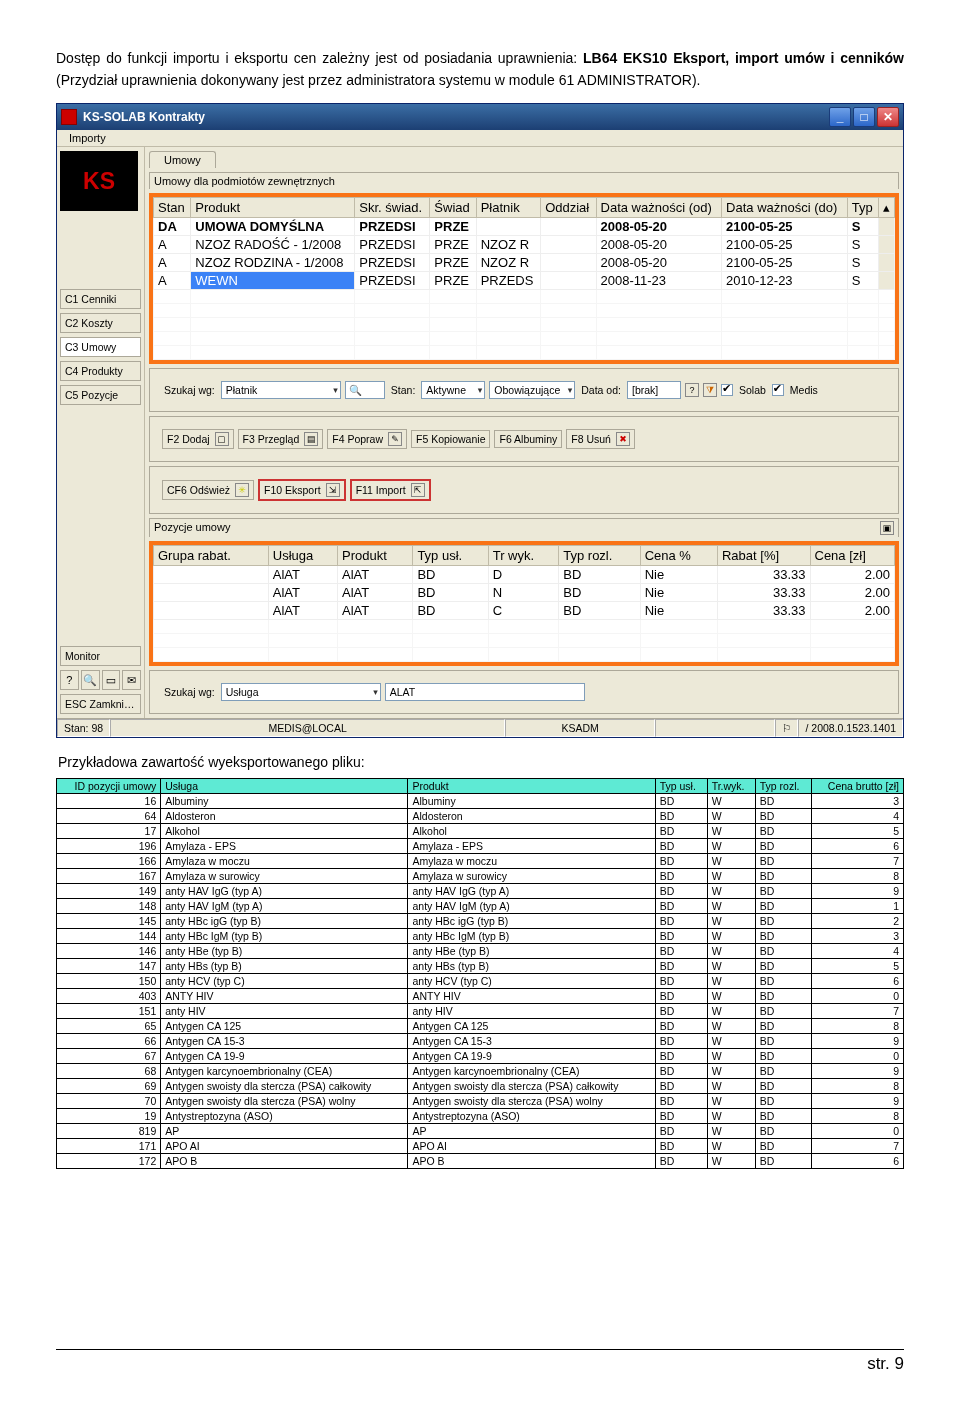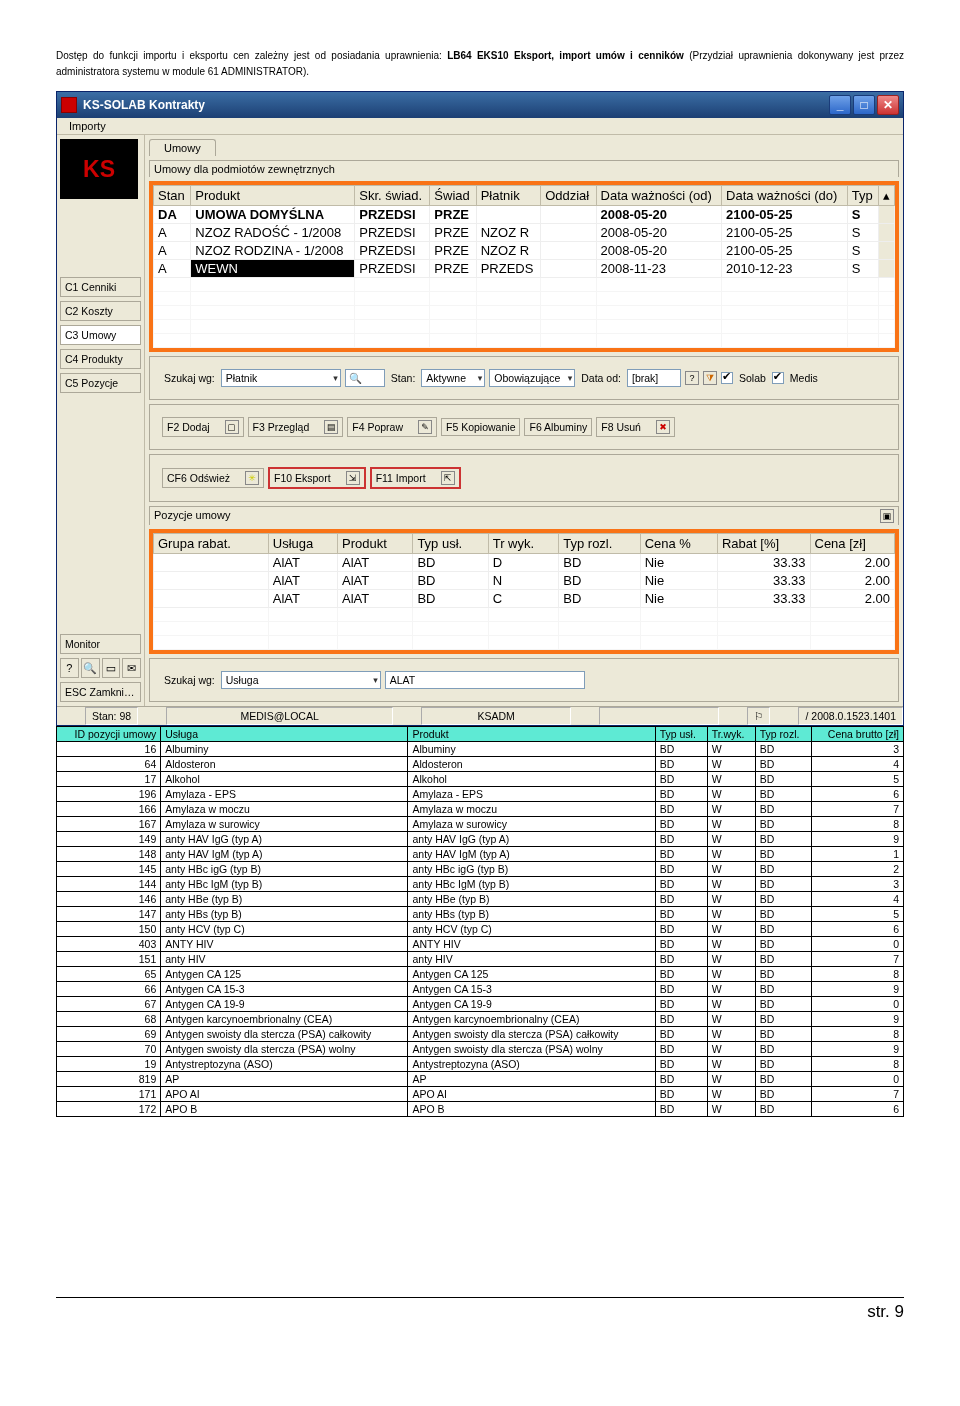--- a/index.html
+++ b/index.html
@@ -1,18 +1,18 @@
 <!DOCTYPE html>
 <html><head>
 <meta charset="utf-8">
 <style>
   * { box-sizing: border-box; margin: 0; padding: 0; }
   body { font-family: Arial, sans-serif; font-size: 12px; background: #fff; width: 960px; }
   .page { padding: 48px 56px 30px 56px; }
-  .intro { font-size: 10px; line-height: 1.55; text-align: justify; margin-bottom: 12px; }
+  .intro { font-size: 14px; line-height: 1.55; text-align: justify; margin-bottom: 12px; }
   .intro strong { font-weight: bold; }
 
   
   .app-window { border: 1px solid #0a246a; background: #ece9d8; }
   .titlebar { display: flex; align-items: center; height: 26px; background: linear-gradient(#3b6ea5,#1c3f73); color:#fff; padding:0 4px; }
   .titlebar .ks-ico { width:16px; height:16px; background:#c00; margin-right:6px; border:1px solid #800; }
   .titlebar .title { flex:1; font-weight:bold; font-size:12px; }
   .winbtns { display:flex; gap:2px; }
   .winbtn { width:22px; height:20px; background:linear-gradient(#6fa1e8,#2c67c9); border:1px solid #1a3c7a; color:#fff; display:flex; align-items:center; justify-content:center; font-size:12px; font-weight:bold; border-radius:2px; }
   .winbtn.close { background:linear-gradient(#e88,#c33); border-color:#922; }
@@ -32,37 +32,37 @@
   .main { flex:1; padding:4px; display:flex; flex-direction:column; gap:4px; }
   .tabrow { display:flex; }
   .tab { border:1px solid #aca899; border-bottom:none; background:#ece9d8; padding:2px 14px; font-size:11px; border-top-left-radius:3px; border-top-right-radius:3px; }
   .panel-title { background:#ece9d8; padding:2px 4px; font-size:11px; border:1px solid #aca899; border-bottom:none; }
 
   .grid { border:4px solid #f97316; background:#fff; font-size:13px; }
   .grid table { border-collapse:collapse; width:100%; }
   .grid th { background:#ece9d8; border:1px solid #c0bba8; padding:2px 4px; text-align:left; font-weight:normal; }
   .grid td { border:1px solid #eee; padding:1px 4px; white-space:nowrap; }
   .grid tr.hl { background:#fff; font-weight:bold; }
-  .grid tr.sel td.selcell { background:#000000; color:#fff; }
+  .grid tr.sel td.selcell { background:#3b82f6; color:#fff; }
   .grid .scrollcol { width:16px; background:#ece9d8; }
   .grid .empty td { height:14px; border-color:#f5f5f5; }
 
   .filterbar, .btnbar { display:flex; gap:4px; align-items:center; border:1px solid #aca899; padding:12px; background:#ece9d8; flex-wrap:nowrap; font-size:10.5px; }
   .filterbar .lbl { padding:0 2px; }
   .combo { border:1px solid #7f9db9; background:#fff; height:18px; display:flex; align-items:center; padding:0 14px 0 4px; position:relative; min-width:64px; }
   .combo::after { content:"▾"; position:absolute; right:2px; font-size:9px; color:#333; }
   .txtin { border:1px solid #7f9db9; background:#fff; height:18px; padding:0 4px; min-width:54px; display:flex; align-items:center; }
   .ck { width:12px; height:12px; border:1px solid #7f9db9; background:#fff; display:inline-block; position:relative; }
   .ck.on::after { content:"✔"; position:absolute; top:-3px; left:0; font-size:11px; }
-  .tbtn { border:1px solid #aca899; background:#ece9d8; padding:2px 4px; display:flex; align-items:center; gap:15px; }
+  .tbtn { border:1px solid #aca899; background:#ece9d8; padding:2px 4px; display:flex; align-items:center; gap:5px; }
   .tbtn.red { border:2px solid #c33; }
   .ticon { width:14px; height:14px; border:1px solid #888; font-size:9px; display:flex; align-items:center; justify-content:center; }
 
   .statusbar { display:flex; border-top:1px solid #aca899; background:#ece9d8; font-size:10.5px; }
-  .statusbar .cell { border:1px inset #fff; padding:2px 6px; flex:0 0 auto;margin-left:28px; }
+  .statusbar .cell { border:1px inset #fff; padding:2px 6px; flex:0 0 auto; }
   .statusbar .flex { flex:1; }
 
   .caption2 { font-size:14px; margin:16px 0 8px 2px; }
 
   
   .exptable { border-collapse:collapse; width:100%; font-size:10.5px; }
   .exptable th { text-align:left; font-weight:normal; border:1px solid #000; padding:1px 4px; background:#5eead4; }
   .exptable td { border:1px solid #000; padding:1px 4px; white-space:nowrap; }
   .exptable td.r, .exptable th.r { text-align:right; }
 
@@ -419,20 +419,21 @@
     <div class="statusbar">
       <div class="cell">Stan: 98</div>
       <div class="cell flex" style="text-align:center">MEDIS@LOCAL</div>
       <div class="cell" style="min-width:150px;text-align:center">KSADM</div>
       <div class="cell" style="min-width:120px"></div>
       <div class="cell">⚐</div>
       <div class="cell">/ 2008.0.1523.1401</div>
     </div>
   </div>
 
+  <p class="caption2">Przykładowa zawartość wyeksportowanego pliku:</p>
 
   <table class="exptable" id="exptable">
     <thead>
         <tr id="exp-head">
           <th class="r">ID pozycji umowy</th>
           <th>Usługa</th>
           <th>Produkt</th>
           <th>Typ usł.</th>
           <th>Tr.wyk.</th>
           <th>Typ rozl.</th>

